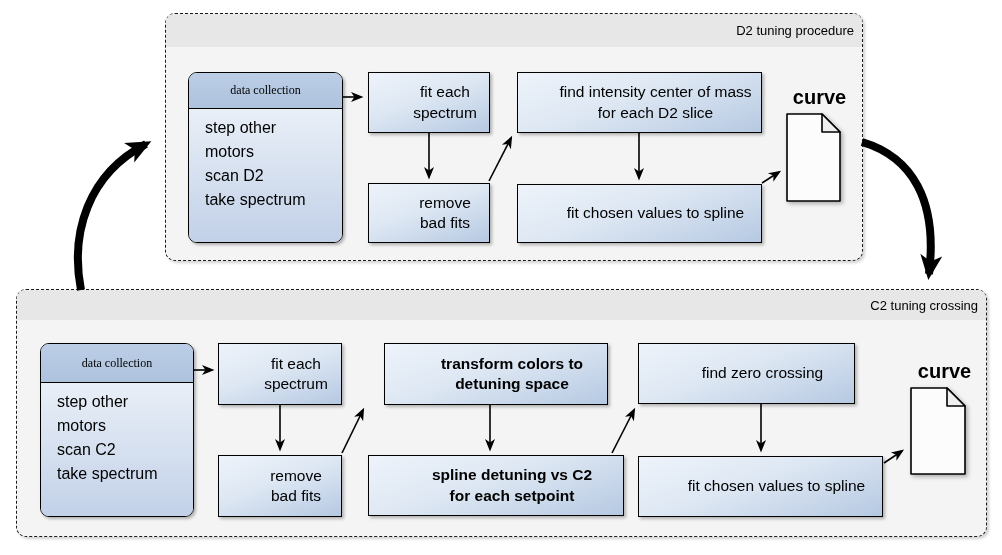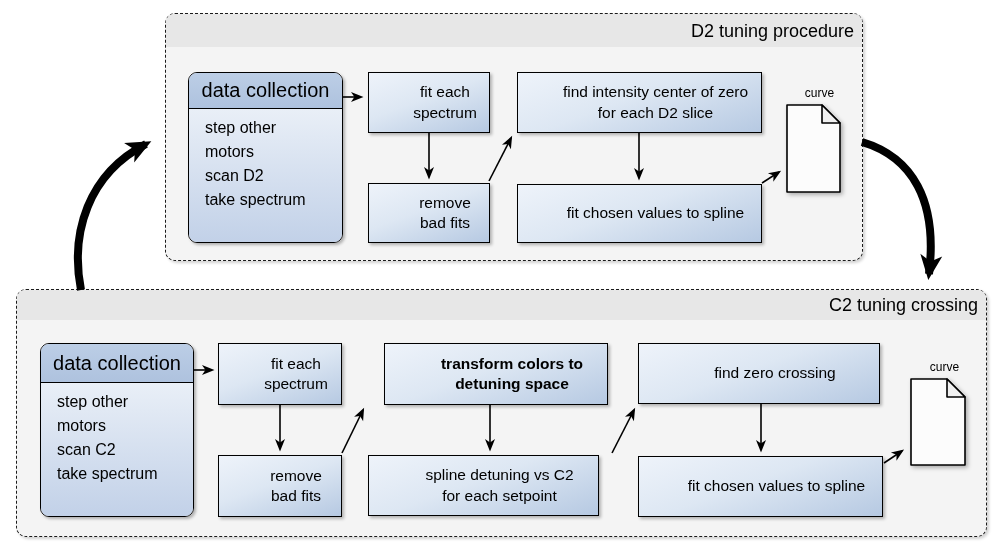--- a/index.html
+++ b/index.html
@@ -12,48 +12,48 @@
   .panel{
     position:absolute;background:#f4f4f4;border:1.6px dashed #1a1a1a;
     border-radius:10px;box-shadow:2px 2px 3px rgba(0,0,0,0.18);
     box-sizing:border-box;
   }
   .panel-titlebar{
     position:absolute;left:0;top:0;right:0;background:#e7e7e7;
     border-radius:8px 8px 0 0;display:flex;align-items:center;justify-content:flex-end;
     padding-right:8px;box-sizing:border-box;
   }
-  .panel-title{font-size:18px;line-height:1;white-space:nowrap;}
+  .panel-title{font-size:13px;line-height:1;white-space:nowrap;}
   
   .node{
     position:absolute;display:flex;align-items:center;justify-content:center;
     text-align:center;white-space:pre-line;font-size:15.5px;line-height:1.3;
     border:1px solid #000;box-sizing:border-box;
     background:linear-gradient(160deg,#eef3fa 0%,#dde7f3 45%,#b6c9e2 100%);
     box-shadow:2px 2px 3px rgba(0,0,0,0.28);
     padding-left:32px;
   }
   .collection{
     position:absolute;border:1.4px solid #000;border-radius:9px;overflow:hidden;
     box-sizing:border-box;box-shadow:2px 2px 3px rgba(0,0,0,0.28);
     display:flex;flex-direction:column;
   }
   .collection-header{
     display:flex;align-items:center;justify-content:center;
     background:linear-gradient(180deg,#bccee6 0%,#aec2de 100%);
-    border-bottom:1.4px solid #000;font-size:20px;flex:0 0 auto;box-sizing:border-box;
+    border-bottom:1.4px solid #000;font-size:12px;flex:0 0 auto;box-sizing:border-box;font-family:Liberation Serif, serif;
   }
   .collection-body{
     flex:1 1 auto;padding:7px 16px;text-align:left;white-space:pre-line;
     font-size:16px;line-height:1.5;
     background:linear-gradient(180deg,#e9eff7 0%,#c2d1e8 100%);
   }
   
   .curve-out{position:absolute;display:flex;flex-direction:column;align-items:center;}
-  .curve-label{font-weight:normal;font-size:12px;margin-bottom:4px;margin-left:13px;}
+  .curve-label{font-weight:bold;font-size:20px;margin-bottom:4px;margin-left:13px;}
   .doc-icon{filter:drop-shadow(2px 2px 2px rgba(0,0,0,0.3));}
   
   #arrow-layer{position:absolute;left:0;top:0;width:1002px;height:555px;pointer-events:none;}
 </style>
 </head>
 <body>
 
 <div id="canvas">
 
   <div class="panel" style="left:165px;top:13px;width:698px;height:248px;">
@@ -68,21 +68,21 @@
 scan D2
 take spectrum</div>
   </div>
 
   <div class="node" style="left:368px;top:72px;width:122px;height:61px;">fit each
 spectrum</div>
 
   <div class="node" style="left:368px;top:183px;width:122px;height:60px;">remove
 bad fits</div>
 
-  <div class="node" style="left:517px;top:72px;width:245px;height:61px;">find intensity center of zero
+  <div class="node" style="left:517px;top:72px;width:245px;height:61px;">find intensity center of mass
 for each D2 slice</div>
 
   <div class="node" style="left:517px;top:184px;width:245px;height:59px;">fit chosen values to spline</div>
 
   <div class="curve-out" style="left:782px;top:86px;width:62px;">
     <span class="curve-label">curve</span>
     <svg class="doc-icon" width="55" height="89" viewBox="0 0 55 89">
       <path d="M1,1 H36 L54,19 V88 H1 Z" fill="#fcfcfc" stroke="#000" stroke-width="1.6" stroke-linejoin="round"></path>
       <path d="M36,1 L36,19 H54 Z" fill="#f0f0f0" stroke="#000" stroke-width="1.6" stroke-linejoin="round"></path>
     </svg>
@@ -103,24 +103,24 @@
 
   <div class="node" style="left:218px;top:343px;width:124px;height:62px;">fit each
 spectrum</div>
 
   <div class="node" style="left:218px;top:455px;width:124px;height:62px;">remove
 bad fits</div>
 
   <div class="node" style="left:384px;top:343px;width:224px;height:62px;font-weight:bold;">transform colors to
 detuning space</div>
 
-  <div class="node" style="left:368px;top:455px;width:231px;height:61px;">spline detuning vs C2
+  <div class="node" style="left:368px;top:455px;width:256px;height:61px;font-weight:bold;">spline detuning vs C2
 for each setpoint</div>
 
-  <div class="node" style="left:638px;top:343px;width:242px;height:61px;">find zero crossing</div>
+  <div class="node" style="left:638px;top:343px;width:217px;height:61px;">find zero crossing</div>
 
   <div class="node" style="left:638px;top:456px;width:245px;height:61px;">fit chosen values to spline</div>
 
   <div class="curve-out" style="left:907px;top:360px;width:62px;">
     <span class="curve-label">curve</span>
     <svg class="doc-icon" width="56" height="88" viewBox="0 0 56 88">
       <path d="M1,1 H37 L55,19 V87 H1 Z" fill="#fcfcfc" stroke="#000" stroke-width="1.6" stroke-linejoin="round"></path>
       <path d="M37,1 L37,19 H55 Z" fill="#f0f0f0" stroke="#000" stroke-width="1.6" stroke-linejoin="round"></path>
     </svg>
   </div>

